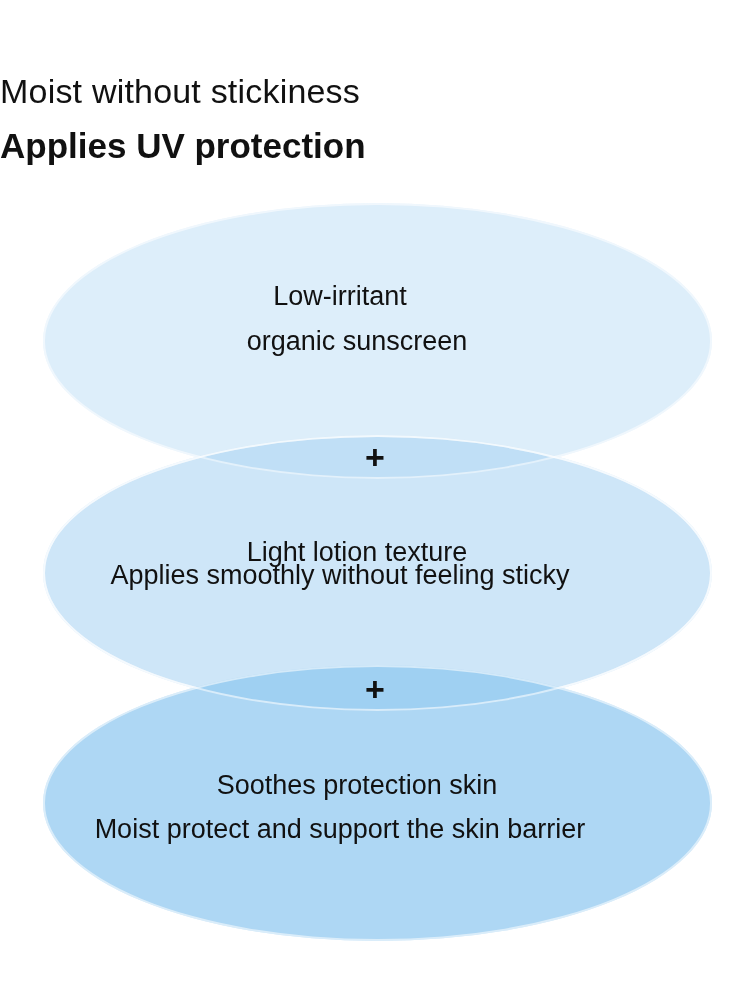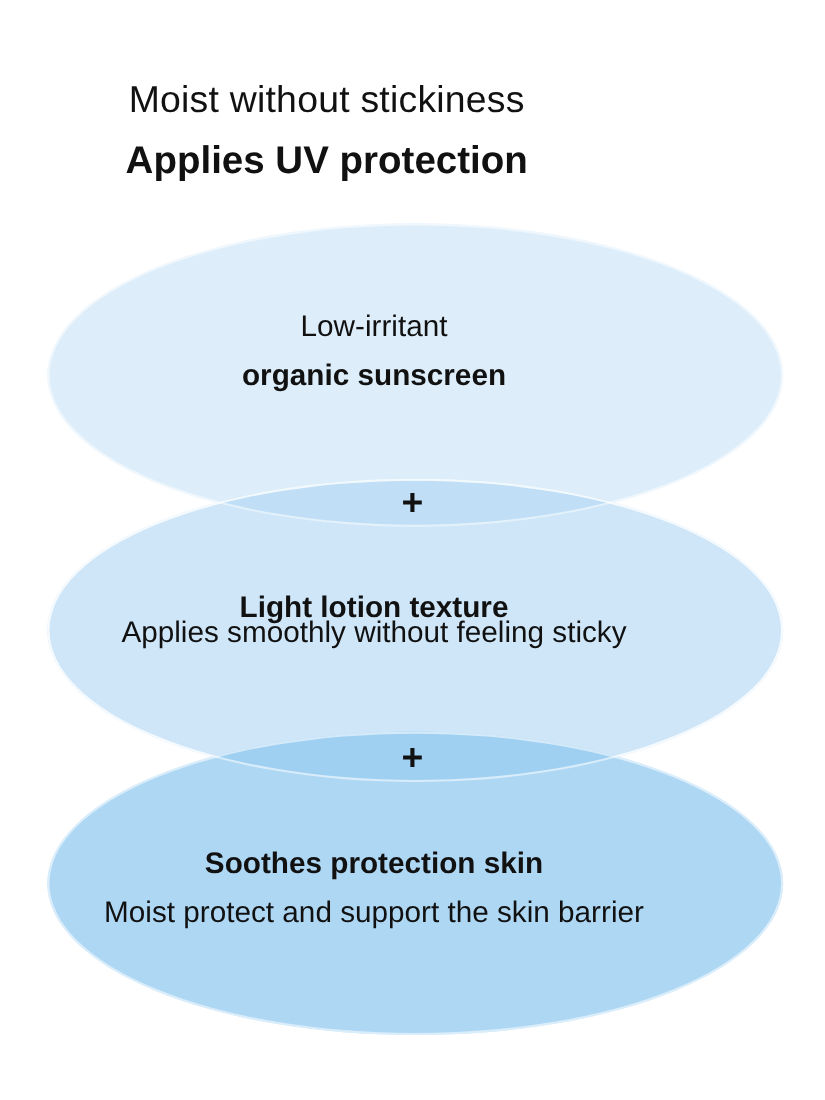--- a/index.html
+++ b/index.html
@@ -1,35 +1,35 @@
 <!DOCTYPE html>
 <html><head>
 <meta charset="utf-8">
 <style>
   html, body { margin:0; padding:0; }
   body {
     width:750px; height:1000px; background:#ffffff; position:relative; overflow:hidden;
     font-family:"Liberation Sans", "DejaVu Sans", sans-serif; color:#111111;
   }
-  .heading { position:absolute; left:0; width:594px; text-align:center; }
+  .heading { position:absolute; left:0; width:594px; text-align:left; }
   .h-light { top:72px; font-size:34px; font-weight:400; letter-spacing:0.2px; }
   .h-bold { top:126px; font-size:35px; font-weight:700; }
   .ellipse {
     position:absolute; left:43px; width:669px; height:276px; border-radius:50%;
   }
   .e1 { top:203px; background:rgba(200,228,247,0.62); }
   .e2 { top:435px; background:rgba(170,212,243,0.58); box-shadow:0 0 0 2px rgba(255,255,255,0.55) inset; }
   .e3 { top:665px; background:rgba(140,198,240,0.70); box-shadow:0 0 0 2px rgba(255,255,255,0.55) inset; }
   .rim {
     position:absolute; left:43px; width:669px; height:276px; border-radius:50%;
     border:2px solid rgba(255,255,255,0.55); box-sizing:border-box; pointer-events:none;
   }
   .text { position:absolute; left:0; width:680px; text-align:center; }
   .t-light { font-size:27px; font-weight:400; }
-  .t-bold { font-size:27px; font-weight:700; }
+  .t-bold { font-size:27px; font-weight:400;padding-left:17px; }
   .plus {
     position:absolute; left:0; width:750px; text-align:center; font-size:34px; font-weight:700; line-height:1;
   }
 </style>
 </head>
 <body>
 
 <div class="heading h-light">Moist without stickiness</div>
 <div class="heading h-bold">Applies UV protection</div>
 

